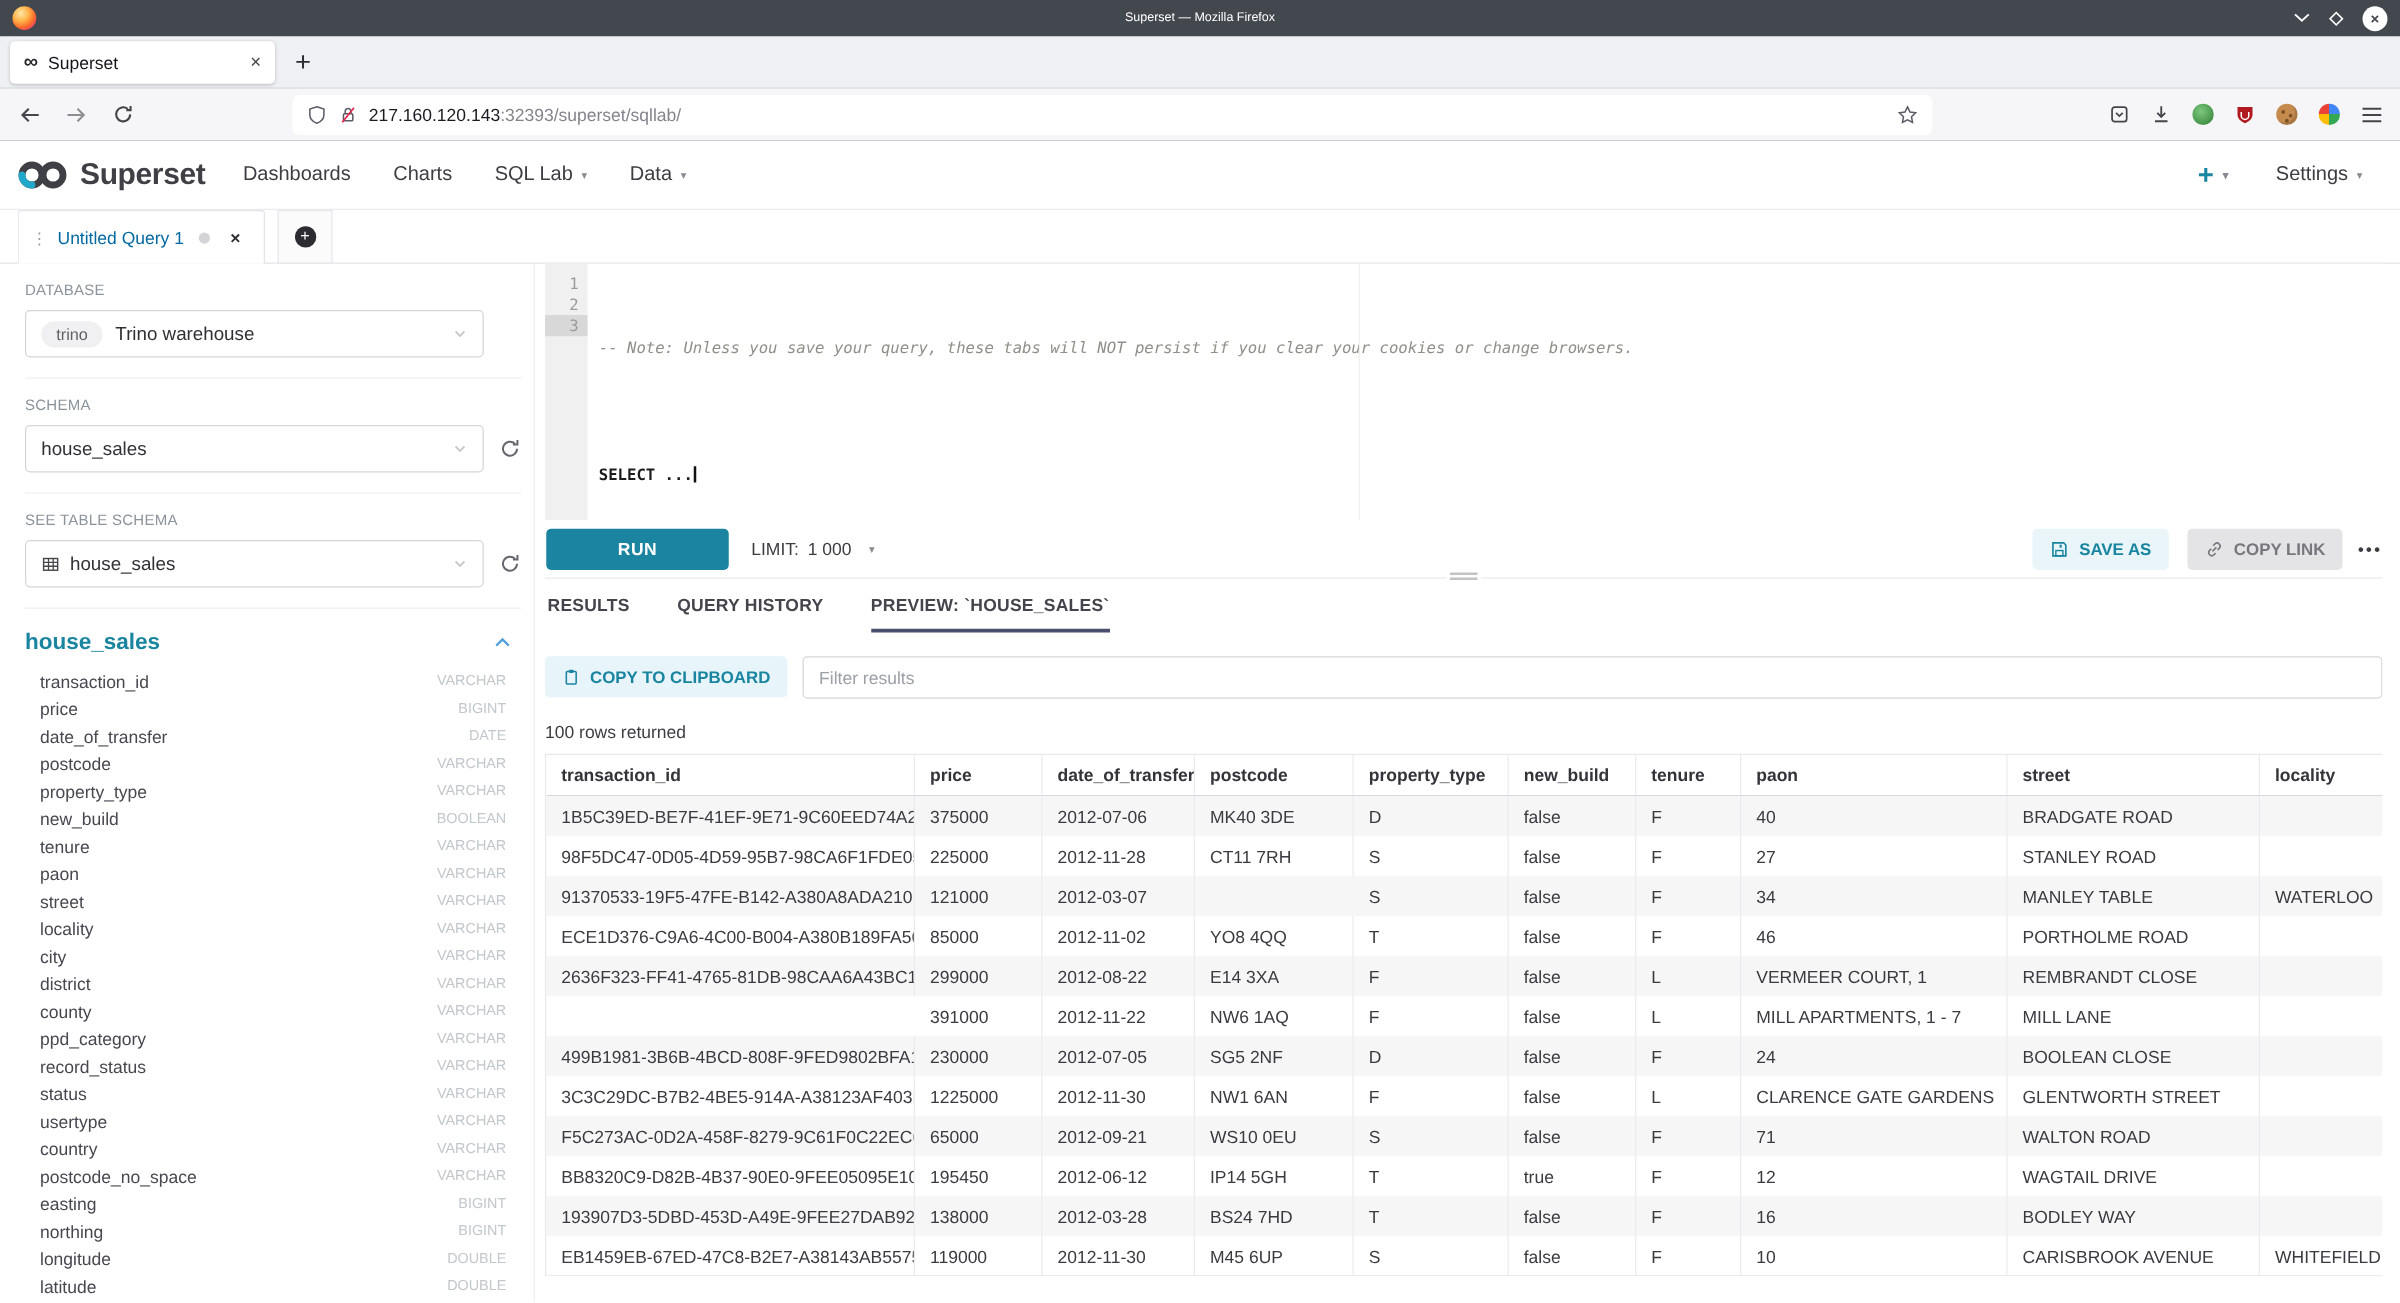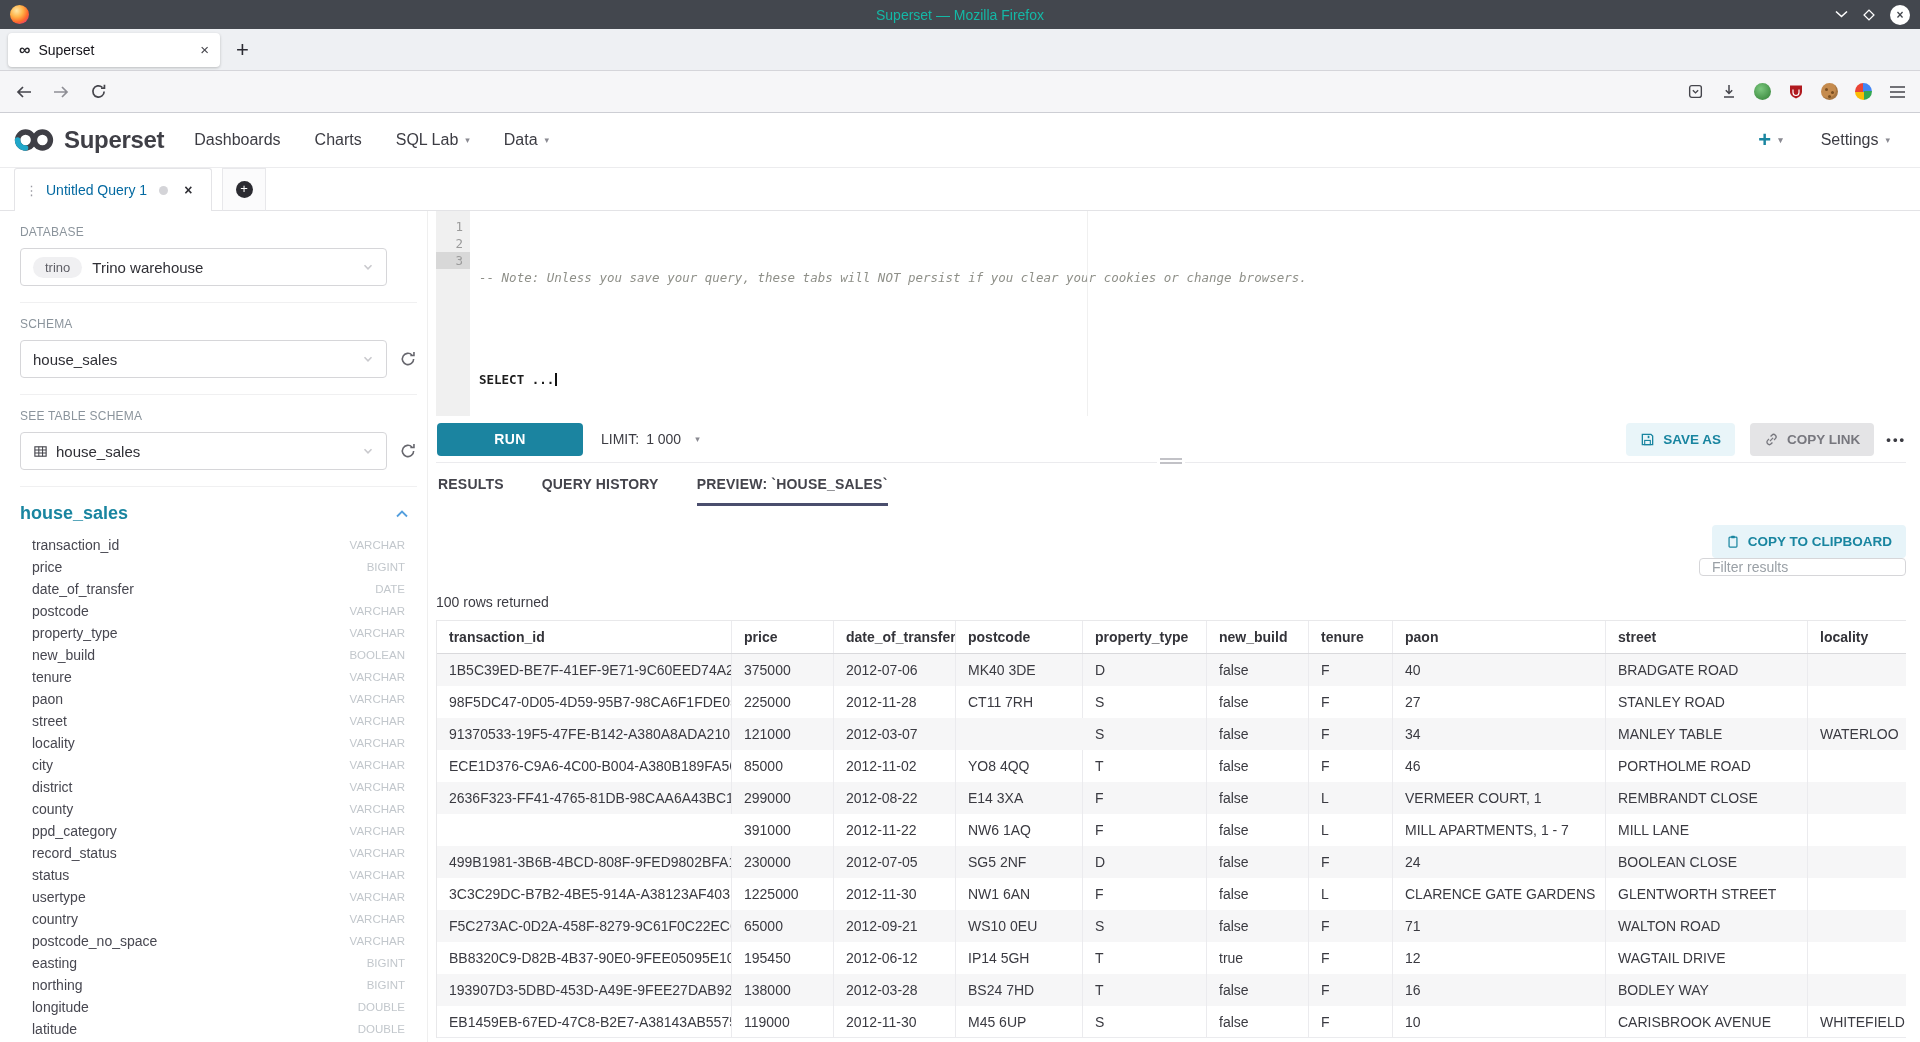--- a/index.html
+++ b/index.html
@@ -3,21 +3,21 @@
 <meta charset="utf-8">
 <style>
   * { box-sizing: border-box; margin: 0; padding: 0; }
   html,body { width:1920px; height:1042px; overflow:hidden; background:#fff;
     font-family:"Liberation Sans", sans-serif; }
 
   
   .titlebar { height:29px; background:#43474e; display:flex; align-items:center; position:relative; }
   .ff-logo { width:19px; height:19px; margin-left:10px; border-radius:50%;
     background:radial-gradient(circle at 35% 30%, #ffe7a6, #ffb348 35%, #ff6a2b 62%, #e23b78 85%, #9a3bbf); }
-  .win-title { position:absolute; left:0; right:0; text-align:center; color:#14b8a6; font-size:14px; pointer-events:none; }
+  .win-title { position:absolute; left:0; right:0; text-align:center; color:#ffffff; font-size:10px; pointer-events:none; }
   .win-controls { margin-left:auto; display:flex; align-items:center; gap:14px; margin-right:10px; }
   .close-circle { width:20px; height:20px; border-radius:50%; background:#fff; color:#43474e;
     display:flex; align-items:center; justify-content:center; font-size:12px; font-weight:bold; }
 
   .tabbar { height:42px; background:#eef0f3; display:flex; align-items:center; border-bottom:1px solid #d5d5da; }
   .btab { width:212px; height:34px; background:#fff; border-radius:4px; margin-left:8px;
     display:flex; align-items:center; box-shadow:0 1px 3px rgba(0,0,0,.22); padding:0 11px; }
   .favicon { font-weight:bold; font-size:16px; color:#26262b; line-height:1; }
   .btab-title { font-size:14px; color:#15141a; margin-left:8px; }
   .btab-close { margin-left:auto; font-size:15px; color:#45454c; }
@@ -117,21 +117,21 @@
   .more-dots { font-size:13px; color:#3c3c43; margin-left:12px; letter-spacing:2px; font-weight:bold; }
   .grip { position:absolute; bottom:-5px; left:50%; transform:translateX(-50%); z-index:3; background:#fff; padding:1px 3px; }
   .grip i { display:block; width:22px; height:2px; background:#c2c2c7; margin:2px 0; }
 
   
   .results { padding-top:13px; height:579px; overflow:hidden; }
   .rtabs { display:flex; gap:38px; margin-left:2px; }
   .rtab { font-size:14px; color:#44444c; font-weight:600; letter-spacing:.2px; padding-bottom:11px;
     border-bottom:3px solid transparent; }
   .rtab.active { border-bottom-color:#4a4e6d; }
-  .ractions { display:flex; align-items:flex-end; margin-top:19px;flex-direction:column; }
+  .ractions { display:flex; align-items:flex-start; margin-top:19px; }
   .copyclip { background:#e7f4f9; color:#1985a0; }
   .filter { flex:1; margin-left:12px; height:34px; border:1px solid #d6d6d9; border-radius:4px;
     font-size:14px; padding:0 12px; color:#3c3c43; font-family:"Liberation Sans", sans-serif; outline:none; }
   .filter::placeholder { color:#9aa0a6; }
   .rowcount { margin-top:18px; font-size:14px; color:#3c3c43; }
   .rtable { margin-top:10px; border:1px solid #e8e8ea; border-bottom:none; border-right:none; overflow:hidden; }
   .hrow { display:flex; height:33px; background:#fff; border-bottom:1px solid #d9d9dc; width:1600px; }
   .trow { display:flex; height:32px; width:1600px; }
   .trow.odd { background:#f6f6f7; }
   .cell { flex:0 0 auto; display:flex; align-items:center; padding:0 12px; font-size:14px; color:#3a3a41;
@@ -181,20 +181,41 @@
     <svg width="18" height="16" viewBox="0 0 18 16">
         <path d="M10 3l5 5-5 5M15 8H2" fill="none" stroke="#8e8e95" stroke-width="1.7"></path>
       </svg>
   </span>
   <span class="nav-ico reload">
     <svg width="17" height="17" viewBox="0 0 16 16">
         <path d="M13.3 8A5.3 5.3 0 1 1 11.4 3.9" fill="none" stroke="#45454c" stroke-width="1.6"></path>
         <path d="M13.6 1.6v3.2h-3.2" fill="none" stroke="#45454c" stroke-width="1.6"></path>
       </svg>
   </span>
+  <div class="url-field">
+    <span>
+      <svg width="15" height="16" viewBox="0 0 16 16">
+          <path d="M8 1l6 2v5c0 4-3.2 6-6 7-2.8-1-6-3-6-7V3z" fill="none" stroke="#5b5b66" stroke-width="1.3"></path>
+        </svg>
+    </span>
+    <span style="margin-left:10px">
+      <svg width="15" height="16" viewBox="0 0 16 16">
+          <rect x="4" y="7" width="8" height="6" rx="1" fill="none" stroke="#5b5b66" stroke-width="1.3"></rect>
+          <path d="M5.5 7V5a2.5 2.5 0 0 1 5 0v2" fill="none" stroke="#5b5b66" stroke-width="1.3"></path>
+          <line x1="3" y1="14.2" x2="13" y2="1.8" stroke="#e22850" stroke-width="1.5"></line>
+        </svg>
+    </span>
+    <span class="url-host">217.160.120.143</span>
+      <span class="url-path">:32393/superset/sqllab/</span>
+    <span style="margin-left:auto">
+      <svg width="16" height="16" viewBox="0 0 16 16">
+          <path d="M8 1.5l2 4.1 4.5.6-3.3 3.2.8 4.5L8 11.8l-4 2.1.8-4.5L1.5 6.2 6 5.6z" fill="none" stroke="#5b5b66" stroke-width="1.2"></path>
+        </svg>
+    </span>
+  </div>
   <div class="right-icons">
     <span>
       <svg width="17" height="17" viewBox="0 0 16 16">
           <rect x="2.5" y="2.5" width="11" height="11" rx="2" fill="none" stroke="#45454c" stroke-width="1.3"></rect>
           <path d="M5.5 6.8L8 9.3l2.5-2.5" fill="none" stroke="#45454c" stroke-width="1.3"></path>
         </svg>
     </span>
     <span>
       <svg width="16" height="17" viewBox="0 0 16 16">
           <path d="M8 1.5v8M4.8 6.8L8 10l3.2-3.2" fill="none" stroke="#45454c" stroke-width="1.5"></path>

